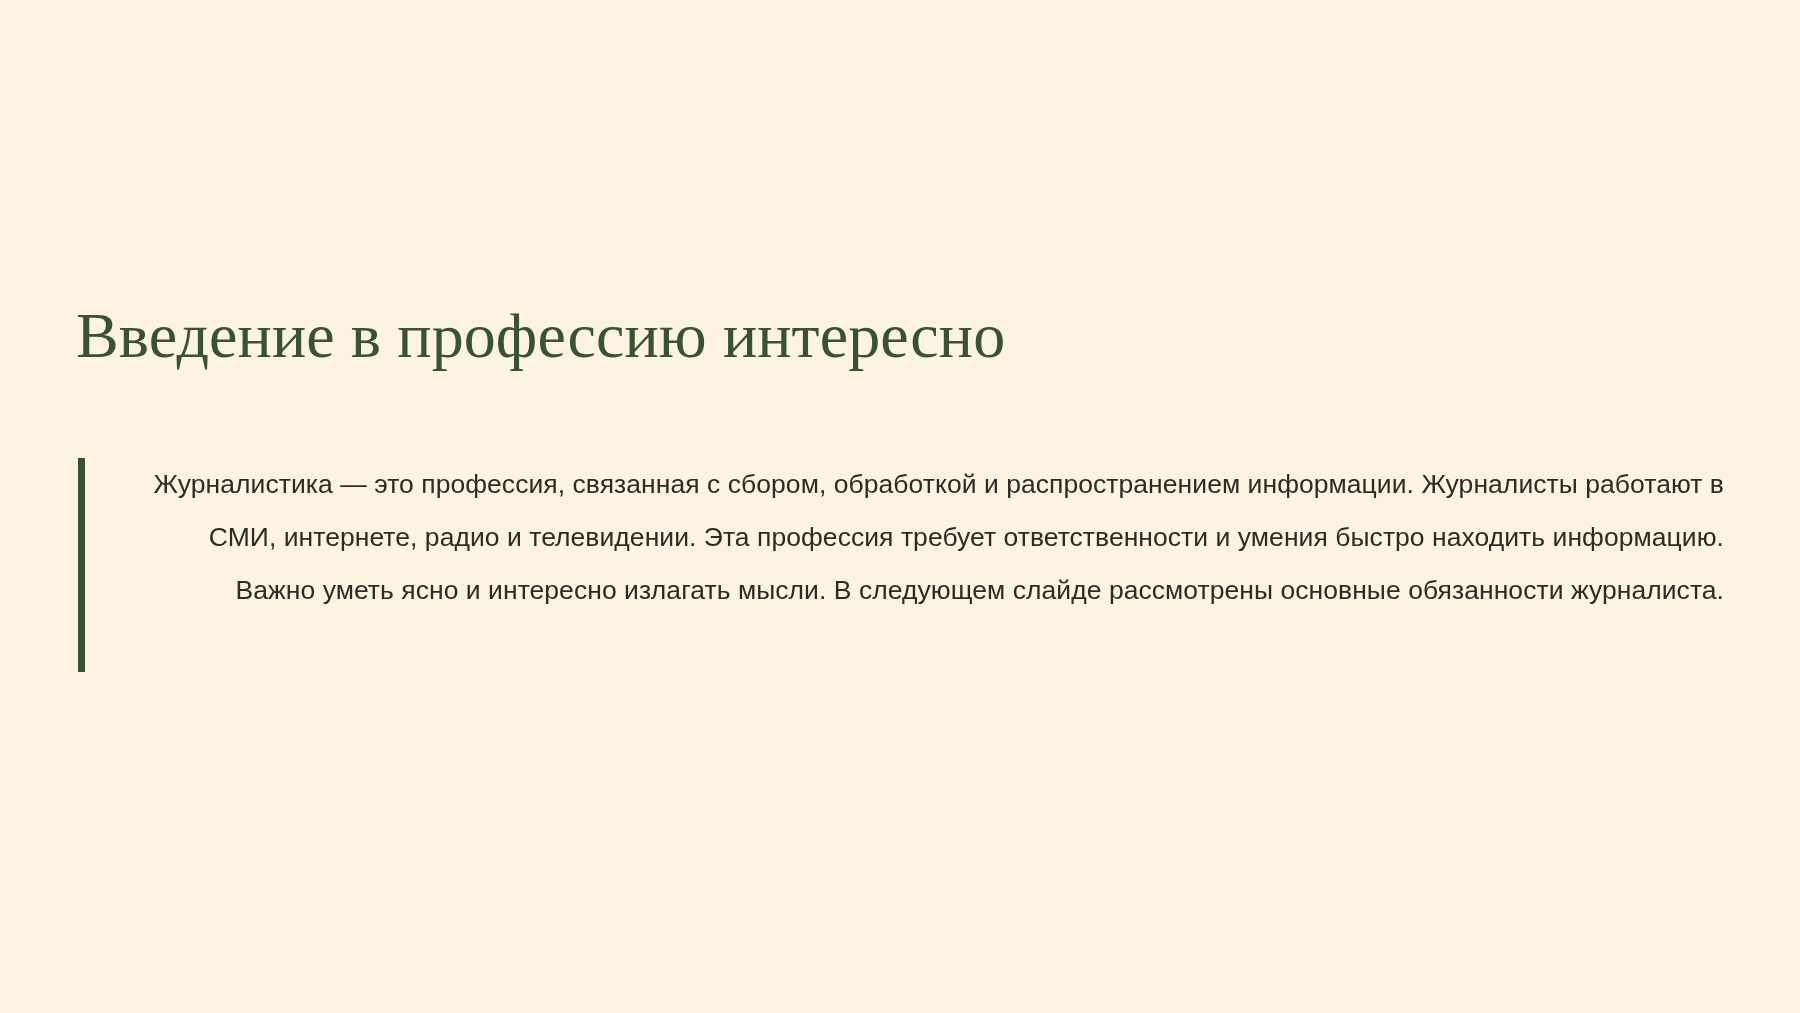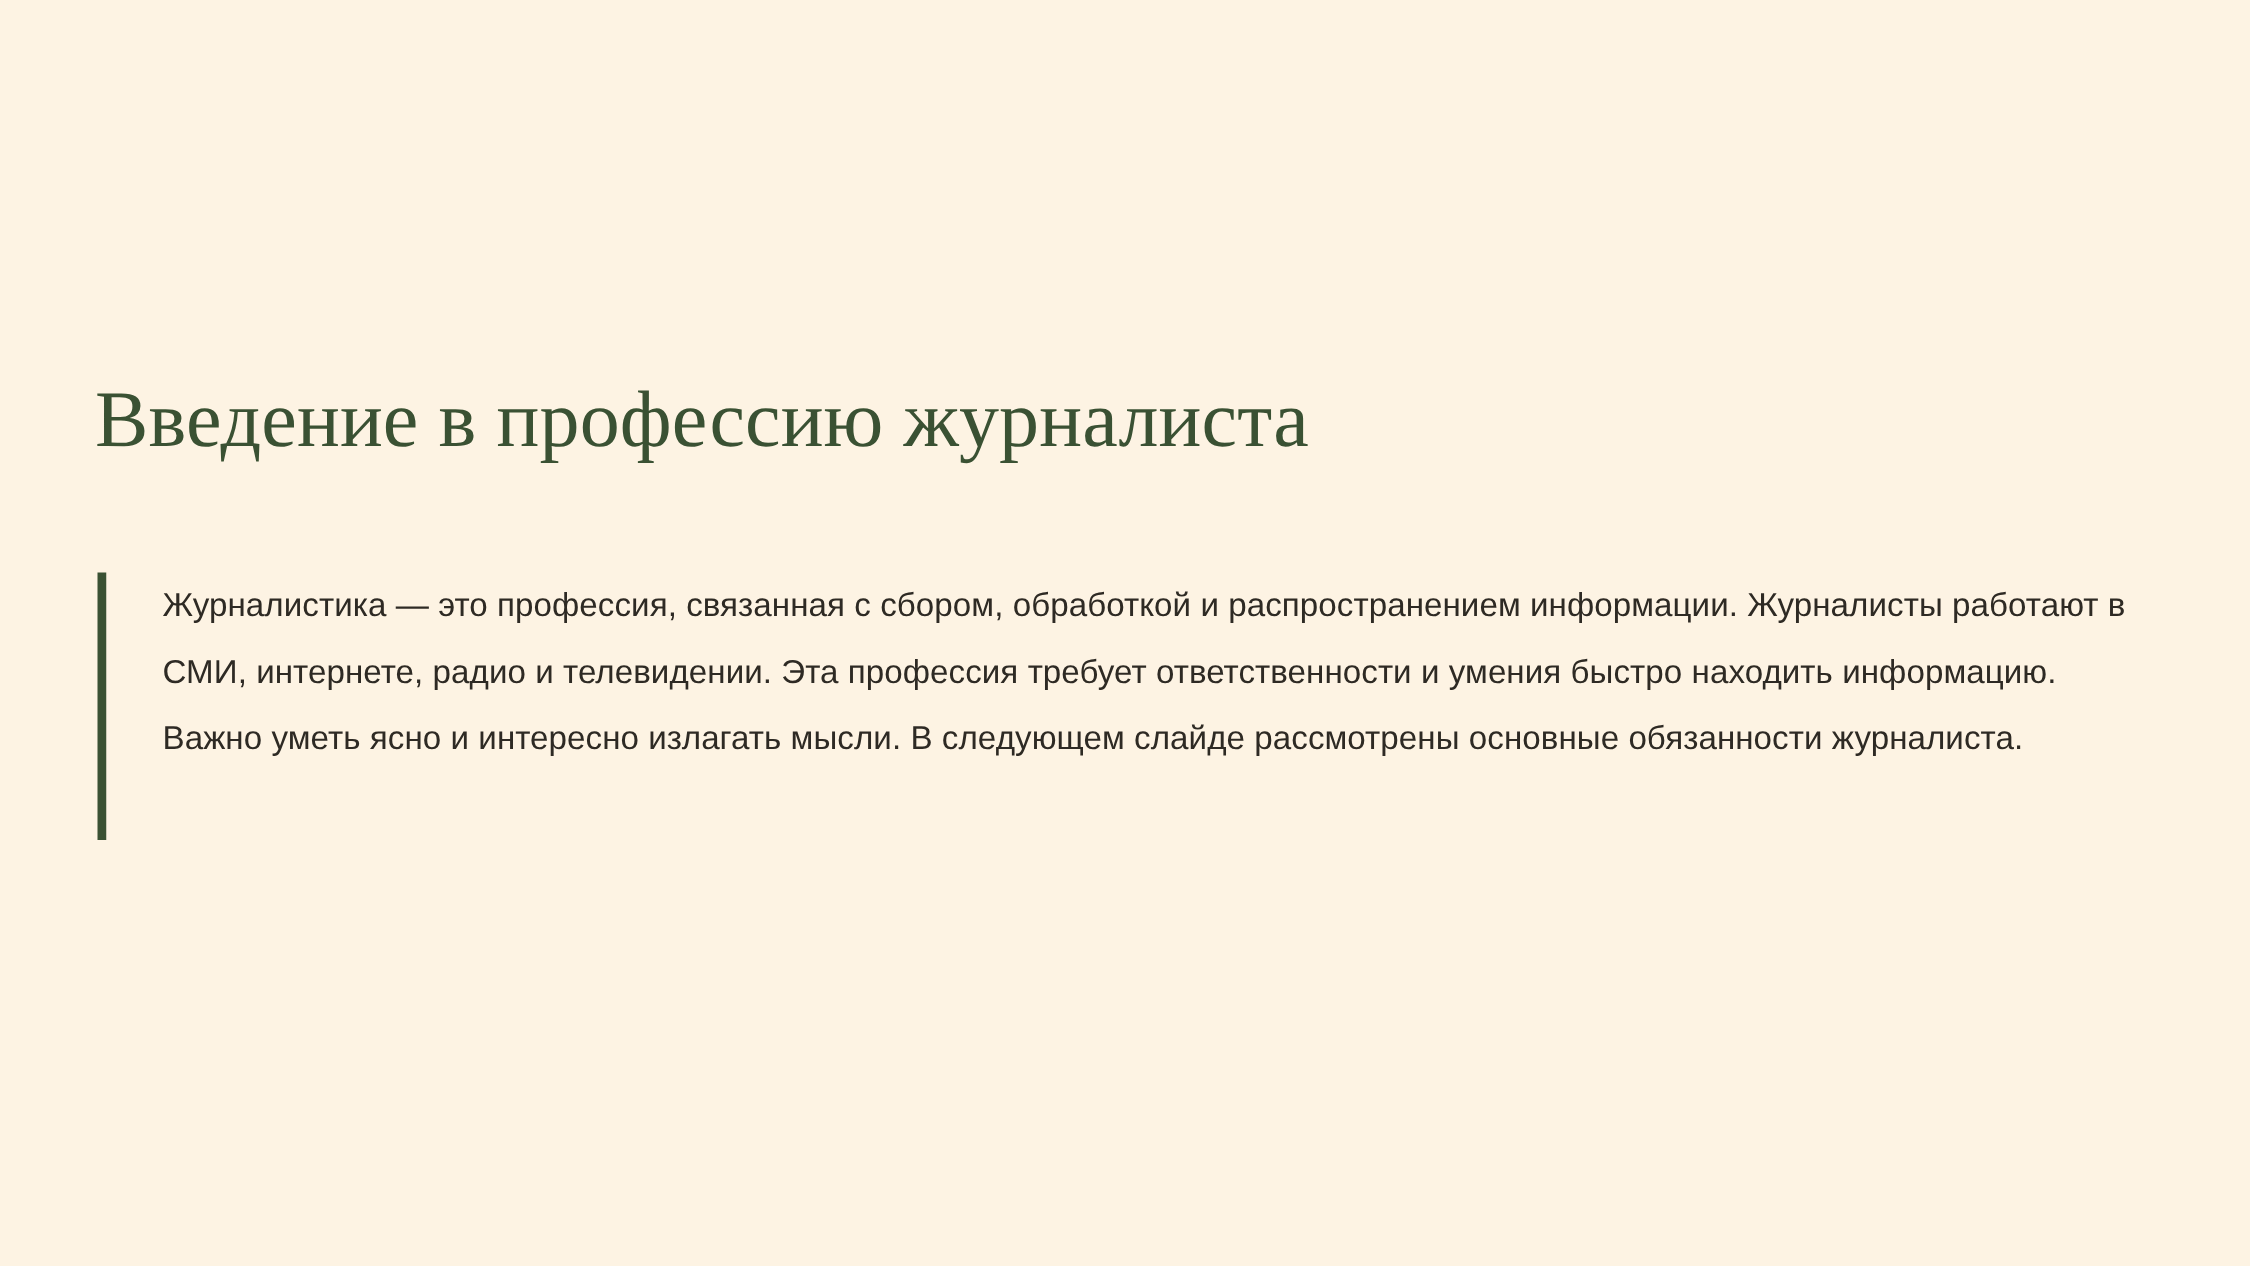--- a/index.html
+++ b/index.html
@@ -67,29 +67,29 @@
 
   .body-text {
     margin: 0;
     font-family: "Liberation Sans", "DejaVu Sans", sans-serif;
     font-size: 26.5px;
     font-weight: 400;
     line-height: 53px;
     color: #2e2a24;
     letter-spacing: 0.05px;
     max-width: 1594px;
-    text-align: left;
+    text-align: right;
   }
 </style>
 </head>
 <body>
 
 <div class="slide">
 
-  <h1 class="slide-title">Введение в профессию журналиста</h1>
+  <h1 class="slide-title">Введение в профессию интересно</h1>
 
   <div class="body-block">
     <div class="accent-bar"></div>
     <div class="body-text-wrap">
       <p class="body-text">Журналистика — это профессия, связанная с сбором, обработкой и распространением информации. Журналисты работают в СМИ, интернете, радио и телевидении. Эта профессия требует ответственности и умения быстро находить информацию. Важно уметь ясно и интересно излагать мысли. В следующем слайде рассмотрены основные обязанности журналиста.</p>
     </div>
   </div>
 
 </div>
 

